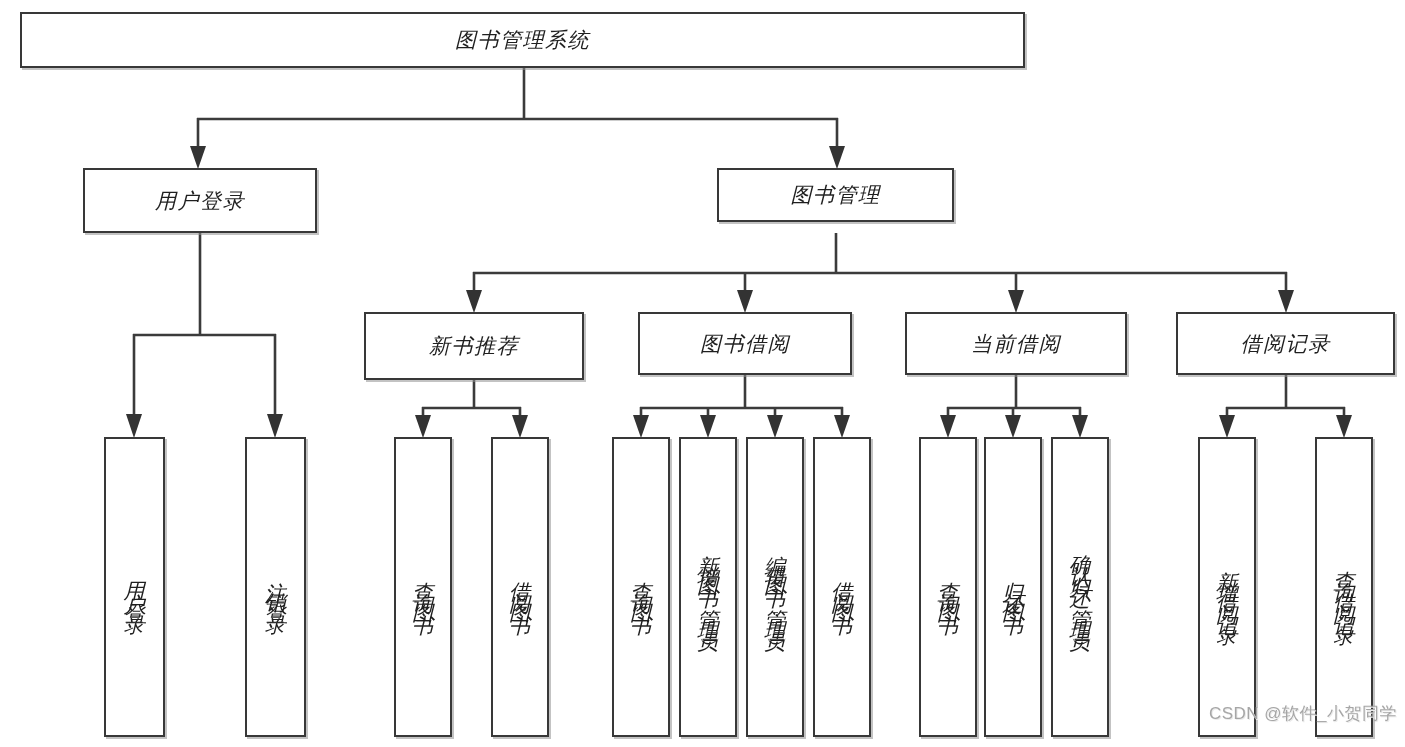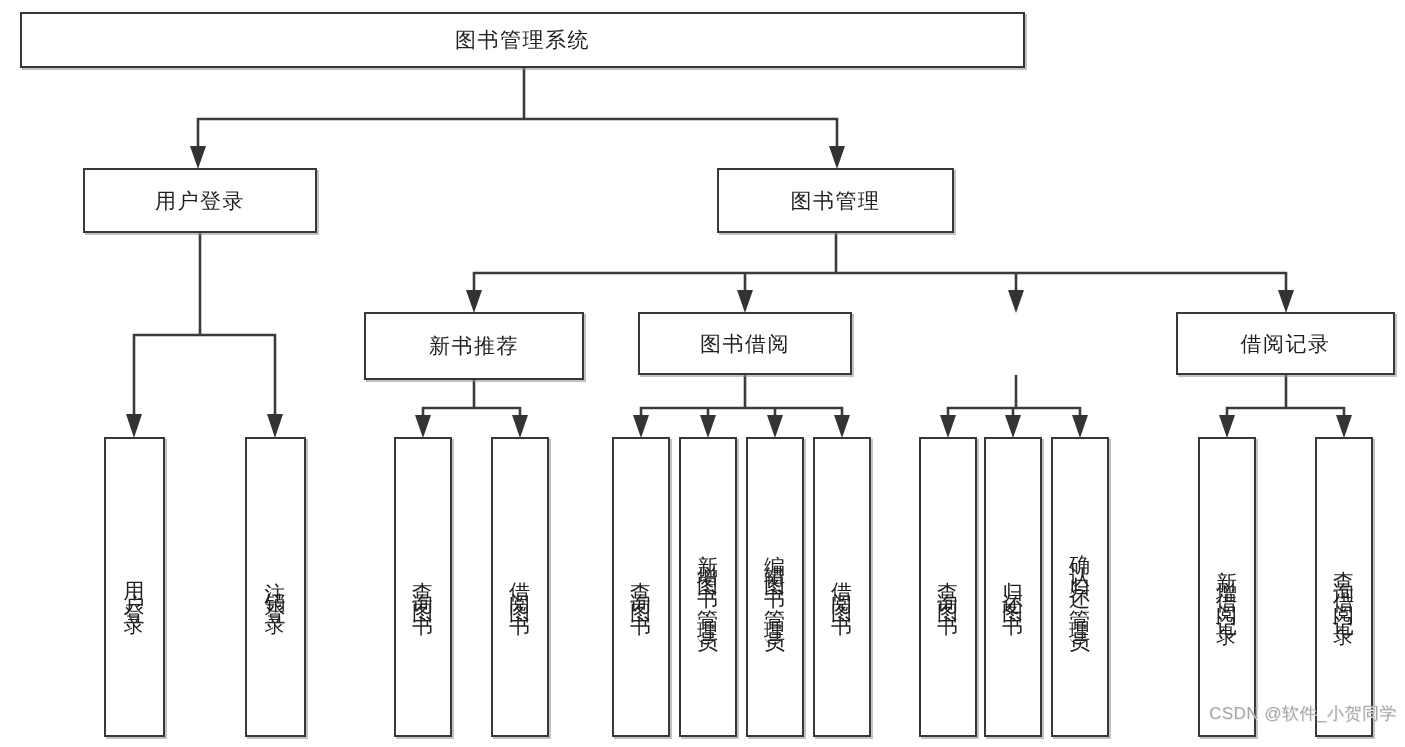--- a/index.html
+++ b/index.html
@@ -14,20 +14,21 @@
   svg.wires line { stroke:#3b3b3b; stroke-width:2.6; }
   svg.wires polygon { fill:#333333; }
   .node {
     position:absolute; z-index:2;
     background:#ffffff;
     border:2.5px solid #383838;
     box-shadow:2px 2px 0 rgba(145,145,145,0.55);
     display:flex; align-items:center; justify-content:center;
     color:#1f1f1f;
     box-sizing:border-box;
+    font-style:italic;
   }
   .node.h span { font-size:21px; letter-spacing:1.5px; white-space:nowrap; }
   .node.v span {
     writing-mode:vertical-rl;
     text-orientation:mixed;
     font-size:21px;
     letter-spacing:11px;
     line-height:1;
     white-space:nowrap;
   }
@@ -114,29 +115,32 @@
     </g>
   </svg>
 
   <div class="node h" style="left:20px; top:12px; width:1005px; height:56px;">
     <span>图书管理系统</span>
   </div>
 
   <div class="node h" style="left:83px; top:168px; width:234px; height:65px;">
     <span>用户登录</span>
   </div>
-  <div class="node h" style="left:717px; top:168px; width:237px; height:65px;">
+  <div class="node h" style="left:717px; top:168px; width:237px; height:54px;">
     <span>图书管理</span>
   </div>
 
   <div class="node h" style="left:364px; top:312px; width:220px; height:68px;">
     <span>新书推荐</span>
   </div>
   <div class="node h" style="left:638px; top:312px; width:214px; height:63px;">
     <span>图书借阅</span>
+  </div>
+  <div class="node h" style="left:905px; top:312px; width:222px; height:63px;">
+    <span>当前借阅</span>
   </div>
   <div class="node h" style="left:1176px; top:312px; width:219px; height:63px;">
     <span>借阅记录</span>
   </div>
 
   <div class="node v" style="left:104px; top:437px; width:61px; height:300px;">
     <span>用户登录</span>
   </div>
   <div class="node v" style="left:245px; top:437px; width:61px; height:300px;">
     <span>注销登录</span>

